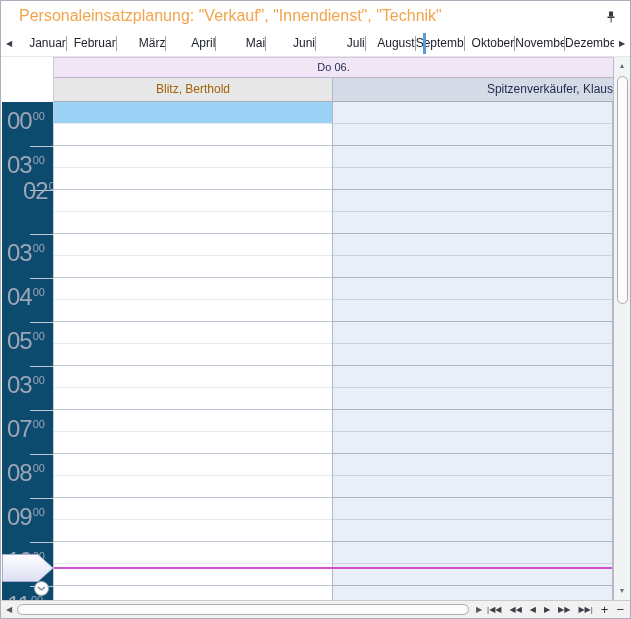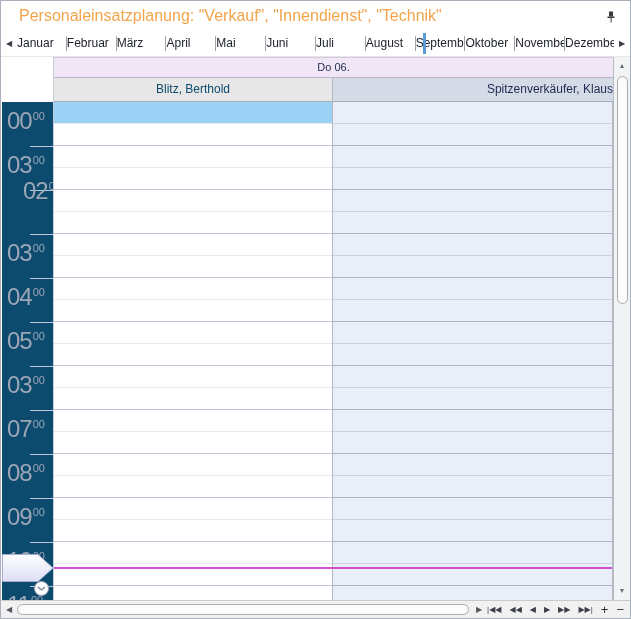--- a/index.html
+++ b/index.html
@@ -9,32 +9,32 @@
   
   .titlebar{position:absolute;left:0;top:0;width:629px;height:30px;background:#fff;}
   .title{position:absolute;left:18px;top:6px;font-size:16px;color:#F2A44A;white-space:nowrap;}
   .pin{position:absolute;right:13px;top:9px;width:12px;height:14px;cursor:pointer;}
 
   
   .monthbar{position:absolute;left:0;top:30px;width:629px;height:26px;display:flex;align-items:center;
             box-sizing:border-box;border-bottom:1px solid #E7E7E7;}
   .marrow{width:16px;text-align:center;font-size:8px;color:#3A3E46;cursor:pointer;flex:0 0 16px;}
   .months{flex:1;display:flex;align-items:center;height:100%;overflow:hidden;}
-  .month{flex:1;text-align:left;font-size:12px;color:#20242E;white-space:nowrap;overflow:hidden;
+  .month{flex:1;text-align:right;font-size:12px;color:#20242E;white-space:nowrap;overflow:hidden;
          height:15px;line-height:15px;cursor:pointer;}
   .month+.month{border-left:1px solid #a3a3a3;}
   .mindicator{position:absolute;left:422px;top:32px;width:3px;height:21px;background:#5B9BD5;z-index:3;}
 
   
   .daterow{position:absolute;left:53px;top:56px;width:559px;height:21px;background:#F1E6F6;
            box-sizing:border-box;border-top:1px solid #D4CADF;border-bottom:1px solid #BDB2C9;
            text-align:center;font-size:11px;color:#1E2A50;line-height:19px;}
   .hleft{position:absolute;left:53px;top:77px;width:278px;height:24px;background:#E8E7E7;
          box-sizing:border-box;border-bottom:1px solid #A8AEB8;text-align:center;font-size:12px;
-         color:#0c4a6e;line-height:23px;}
+         color:#a16207;line-height:23px;}
   .hright{position:absolute;left:331px;top:77px;width:281px;height:24px;background:#D5DBE6;
           box-sizing:border-box;border-left:1px solid #B2B8C2;border-bottom:1px solid #A8AEB8;
           text-align:right;font-size:12px;color:#1E2A50;line-height:23px;}
 
   
   .gutter{position:absolute;left:1px;top:101px;width:51px;height:498px;background:#0c4a6e;overflow:hidden;}
   .hlabel{position:absolute;left:5px;color:#9CA6B6;font-size:24px;line-height:24px;letter-spacing:-1px;}
   .hsup{font-size:11px;vertical-align:9px;letter-spacing:0;margin-left:1px;}
   .htick{position:absolute;left:28px;width:23px;height:1px;background:#BCC5D2;}
   .gutterline{position:absolute;left:52px;top:56px;width:1px;height:543px;background:#C6CBD7;}

